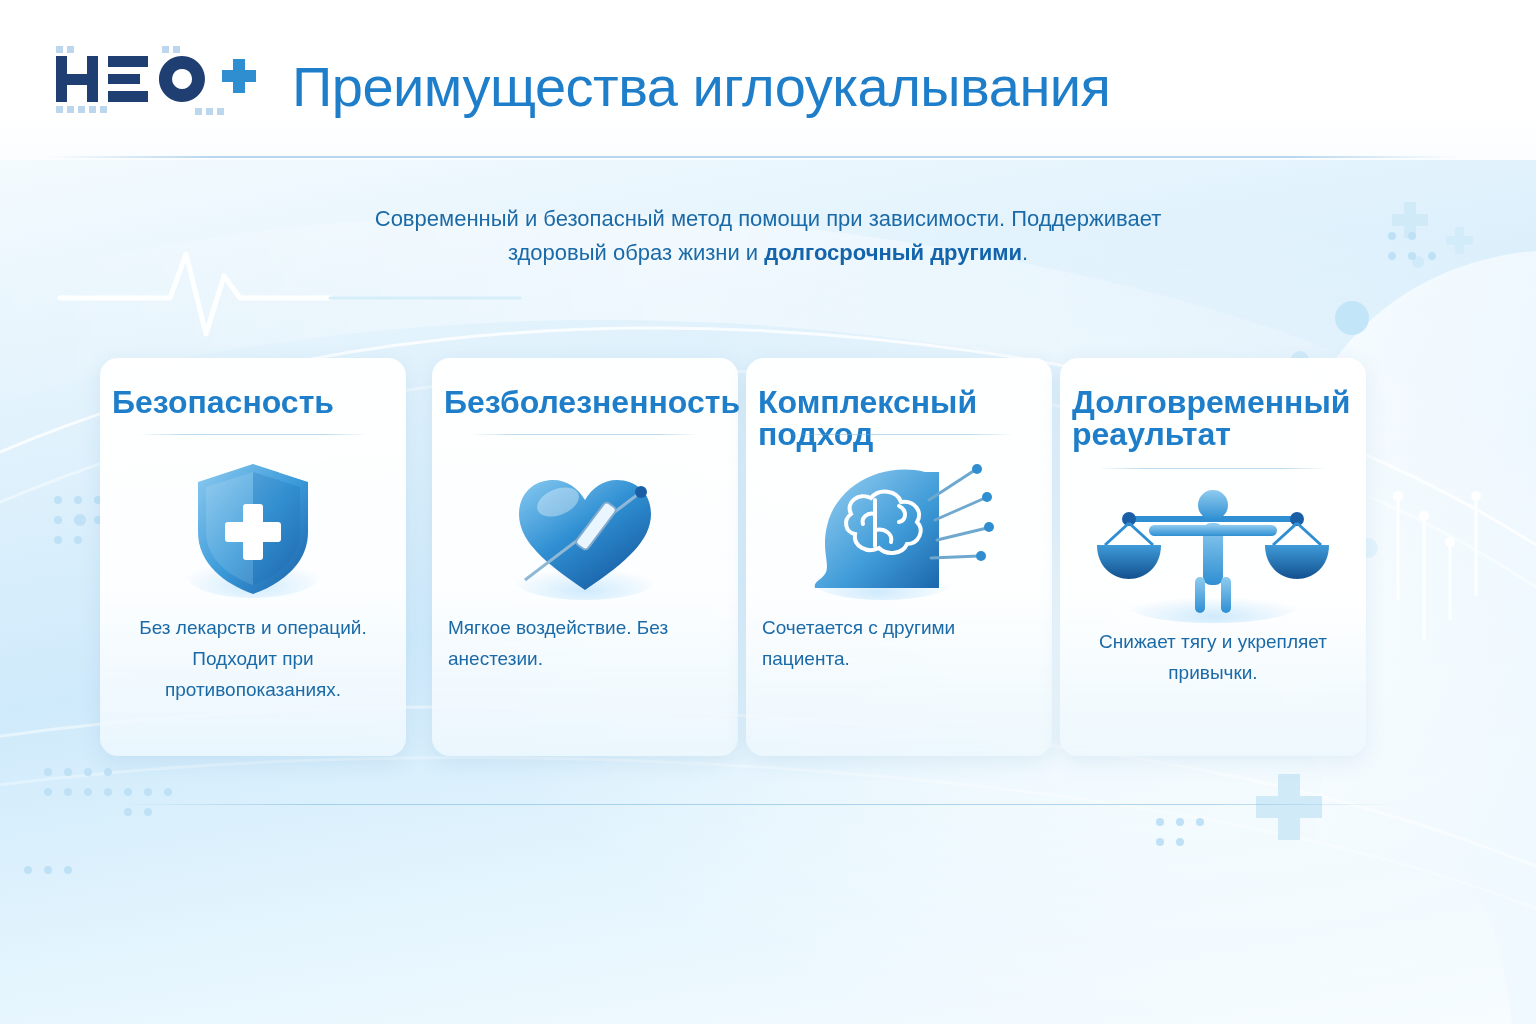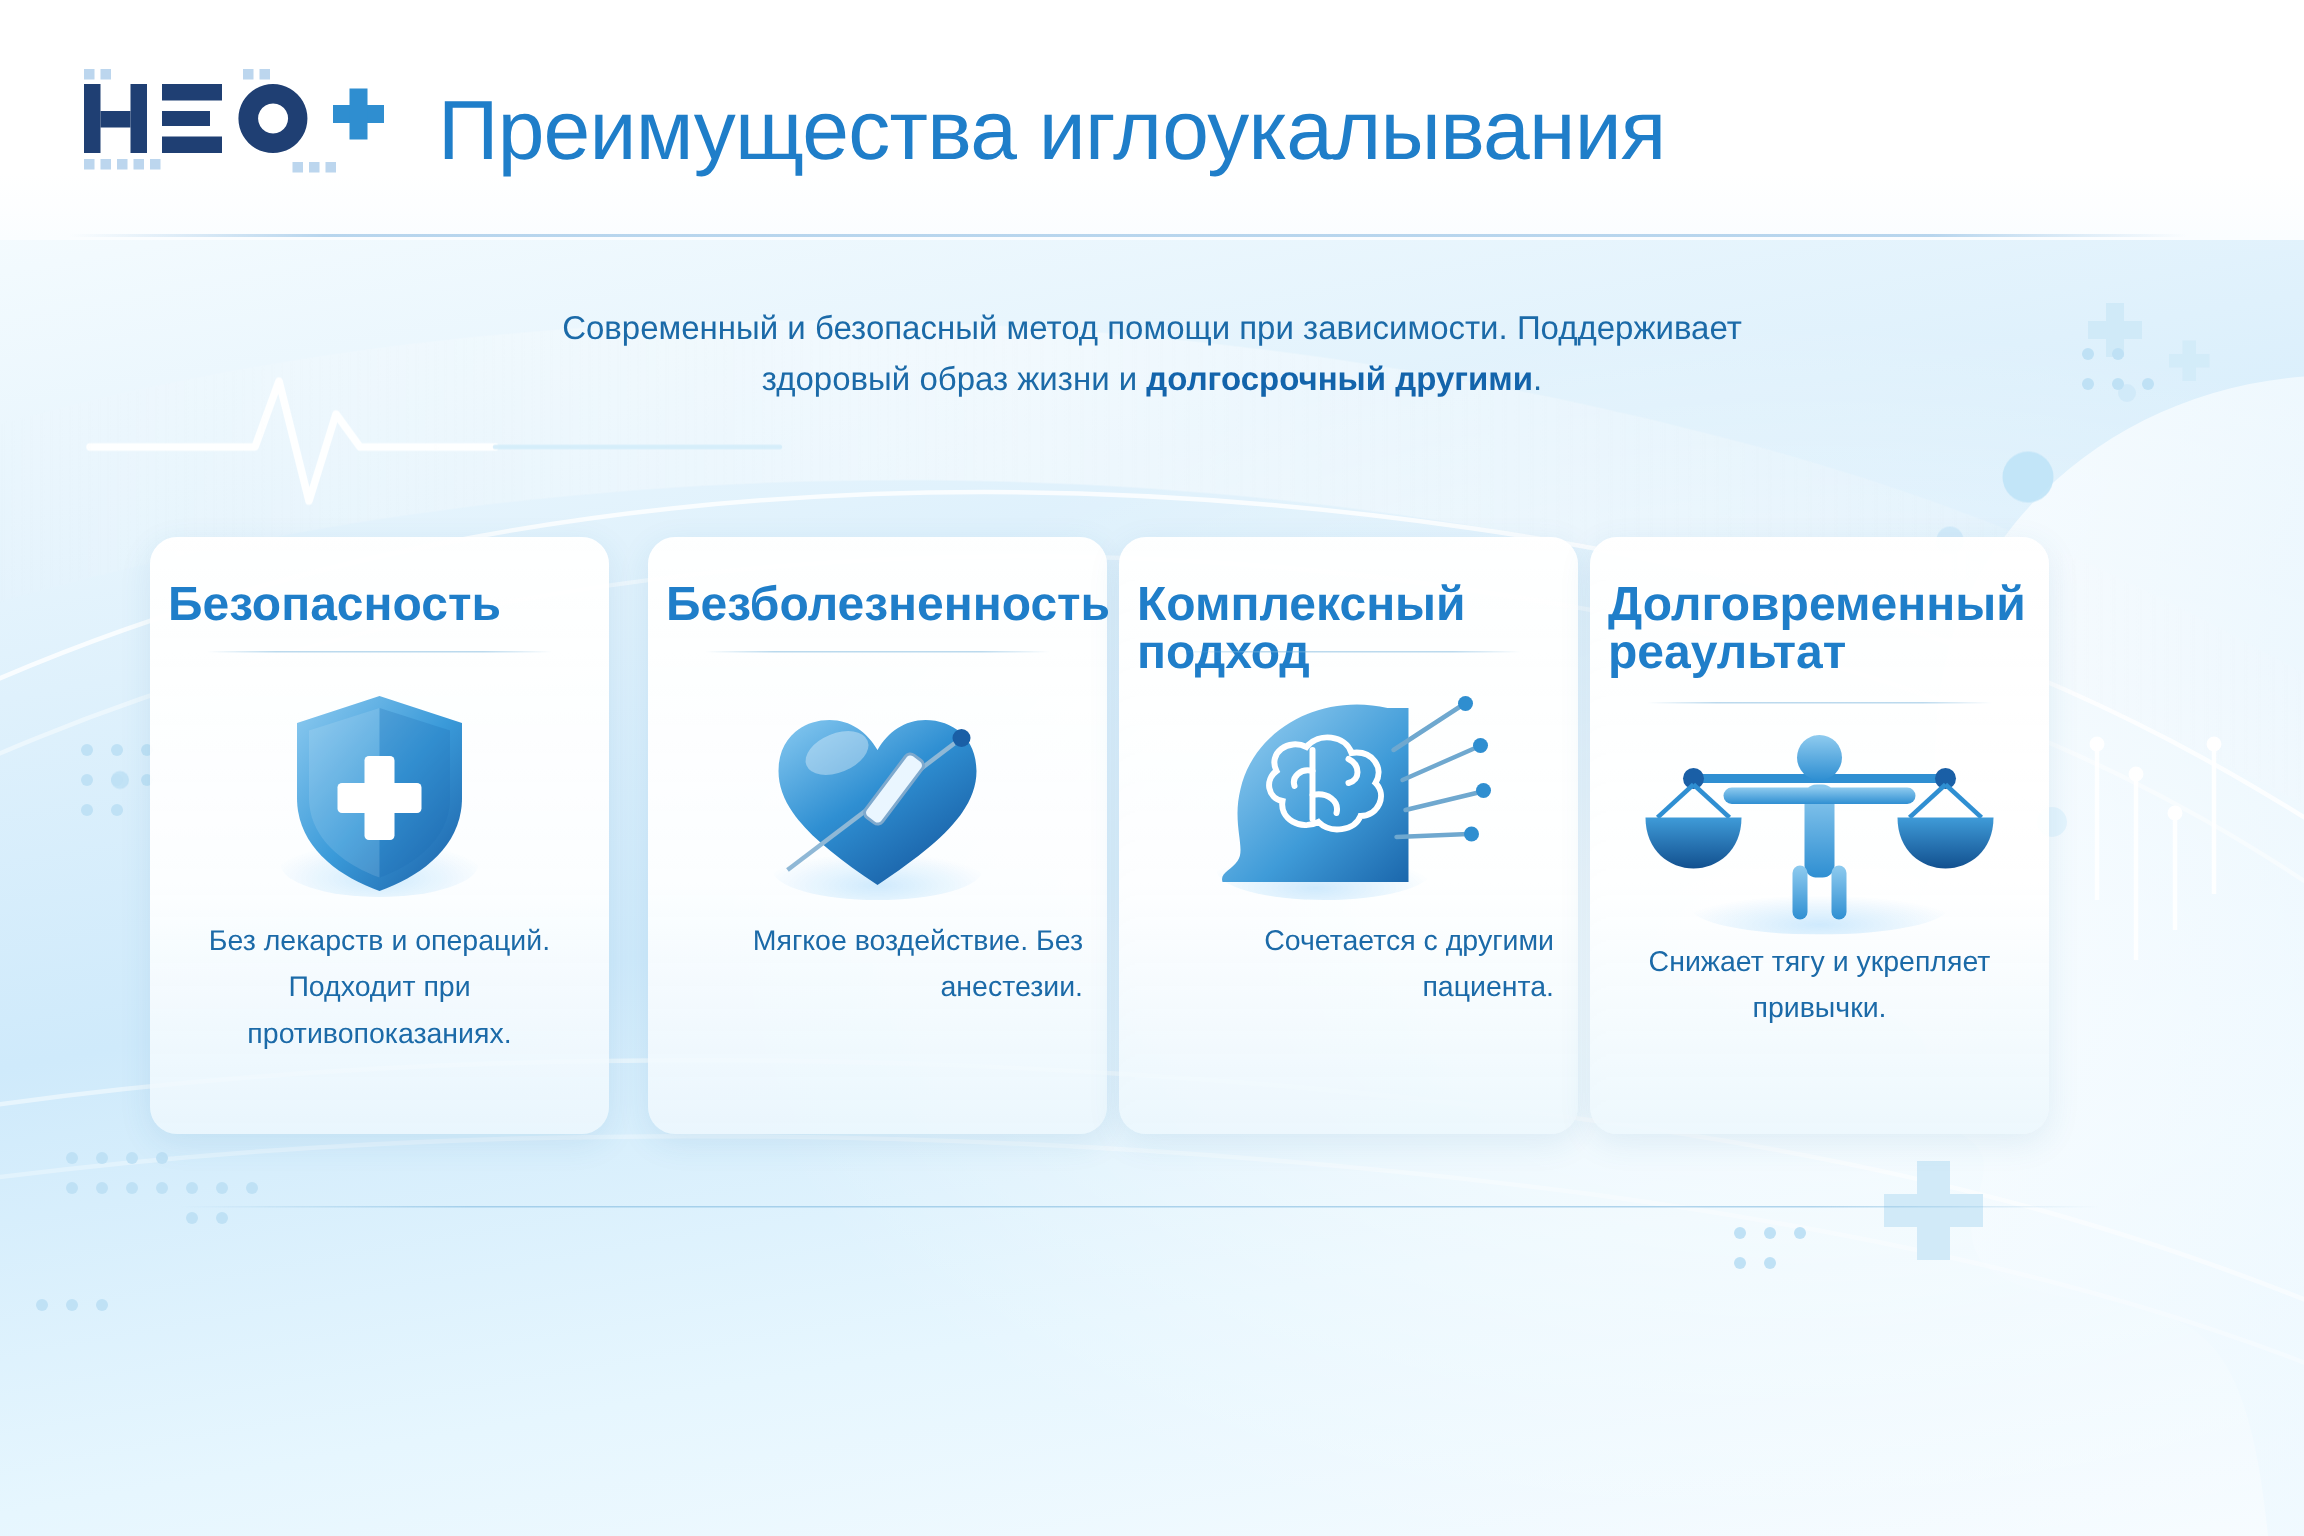--- a/index.html
+++ b/index.html
@@ -127,21 +127,21 @@
   .card-text {
     position: absolute;
     left: 16px; right: 16px;
     top: 254px;
     text-align: center;
     font-size: 19px;
     line-height: 31px;
     color: #1b6aa8;
   }
   .card.c1 .card-text,
-  .card.c2 .card-text { text-align: right; }
+  .card.c2 .card-text { text-align: left; }
   .card.c3 .card-text { top: 268px; }
 
   
   .footer-rule {
     position: absolute;
     left: 120px; top: 804px;
     width: 1280px; height: 1px;
     background: linear-gradient(90deg, rgba(120,180,220,0) 0%, rgba(120,180,220,.55) 15%, rgba(120,180,220,.55) 85%, rgba(120,180,220,0) 100%);
   }
   .footer-note {

